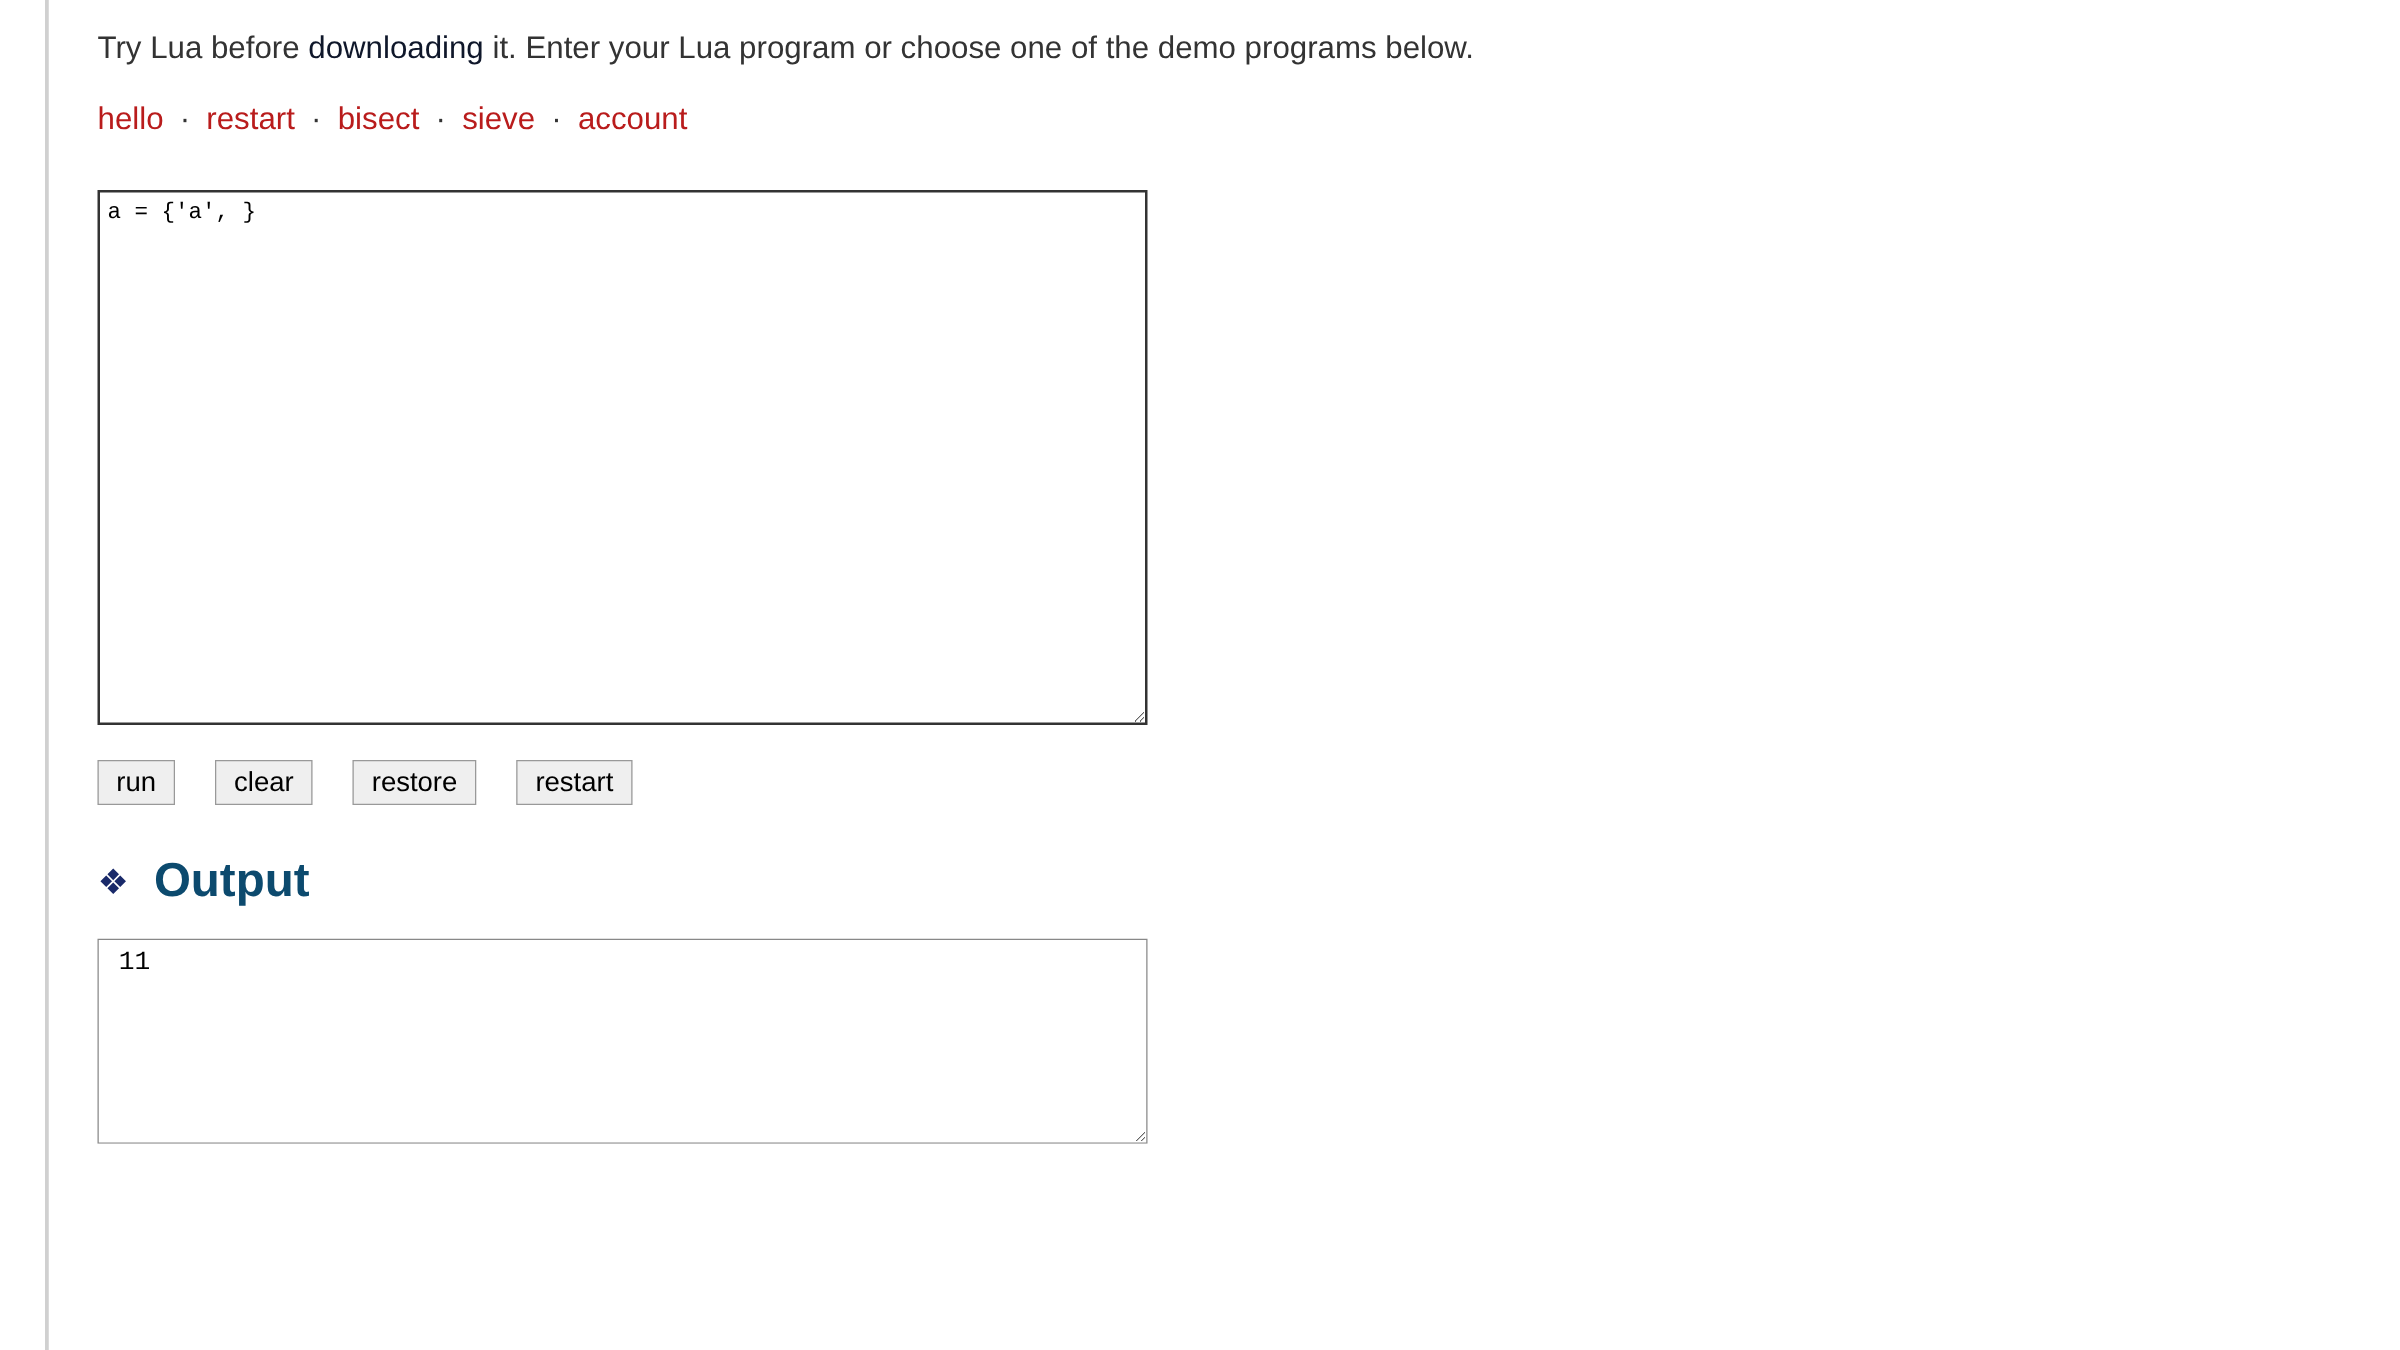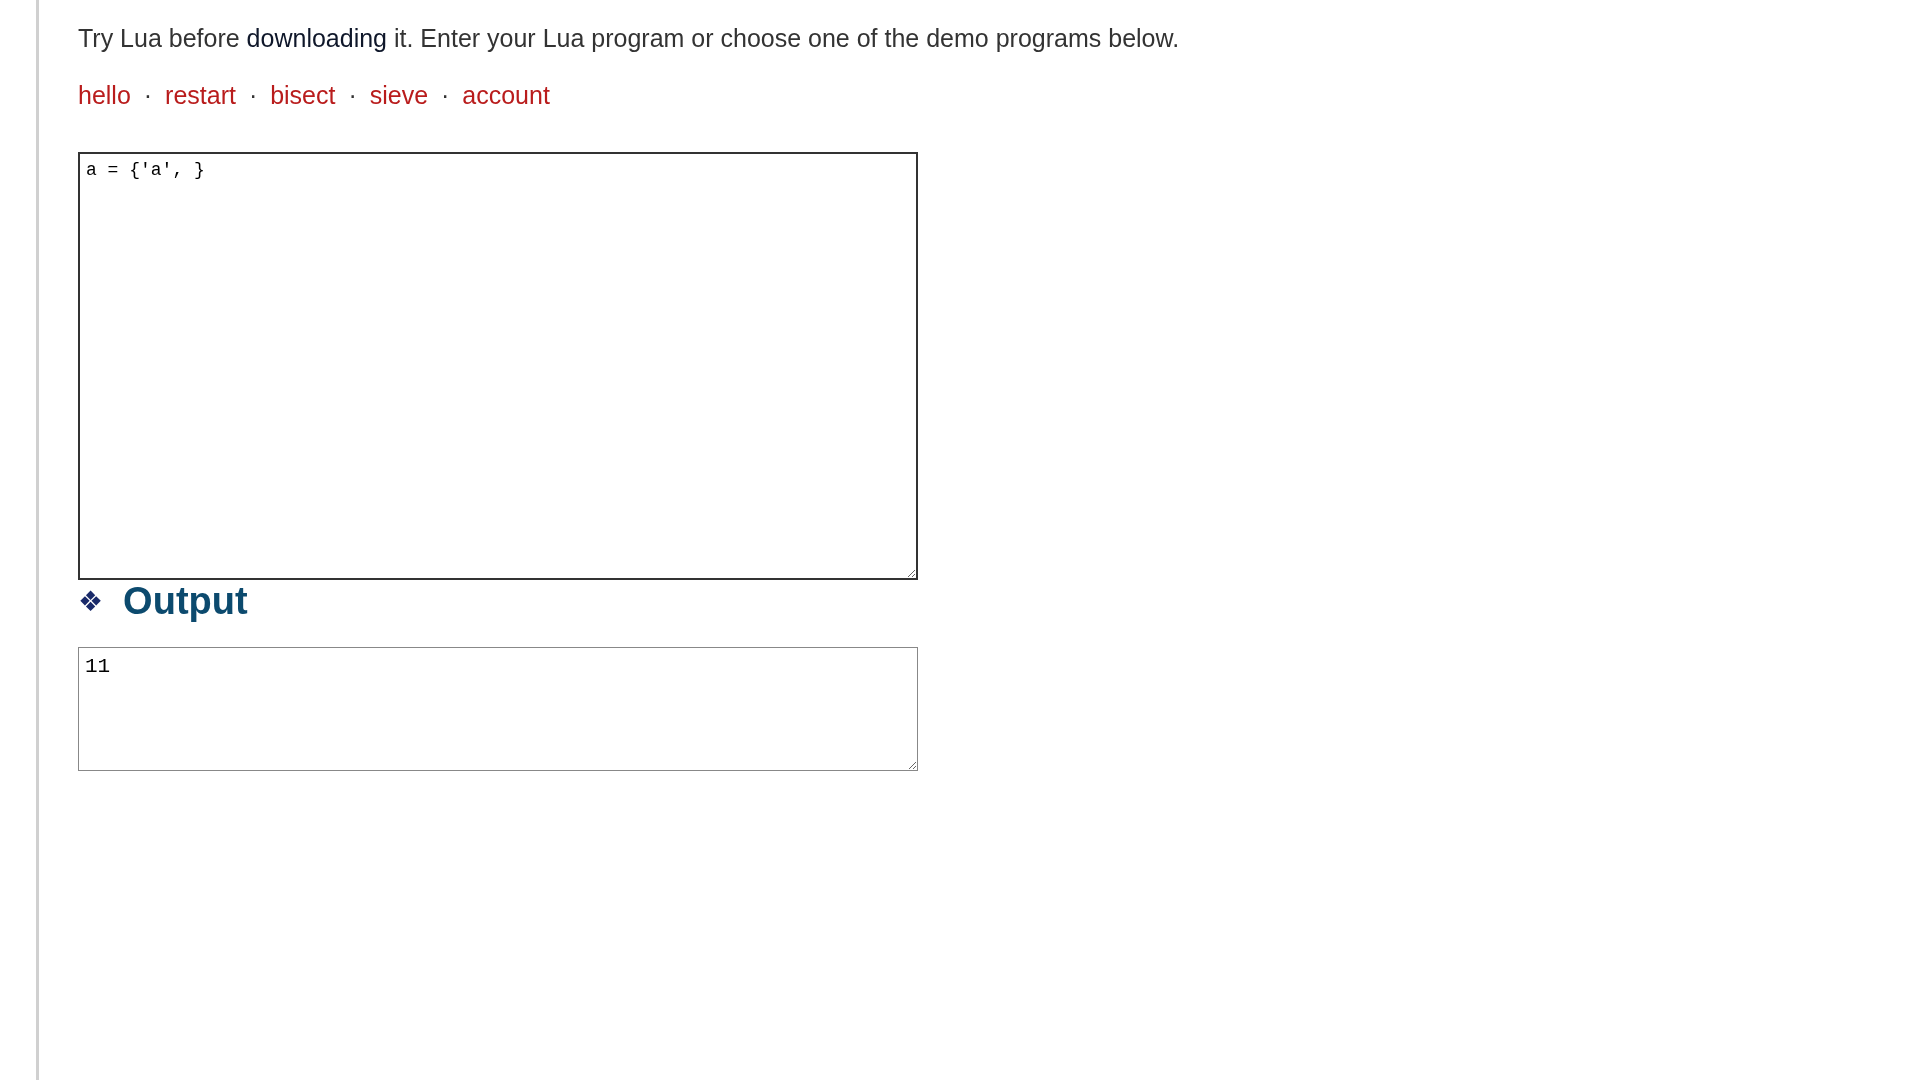--- a/index.html
+++ b/index.html
@@ -84,25 +84,25 @@
       font-size: 28px;
       margin-right: 20px;
     }
     .output-title {
       font-size: 38px;
       color: #0c4a6e;
       font-weight: 700;
     }
     .output-area {
       width: 840px;
-      height: 124px;
+      height: 164px;
       border: 1px solid #888;
       font-family: "Courier New", monospace;
       font-size: 21px;
-      padding: 4px 6px;
+      padding: 4px 16px;
       resize: both;
       outline: none;
       display: block;
       line-height: 1.4;
       white-space: pre;
     }
   </style>
 </head>
 <body>
 
@@ -121,20 +121,26 @@
     <span class="sep">·</span>
     <a>bisect</a>
     <span class="sep">·</span>
     <a>sieve</a>
     <span class="sep">·</span>
     <a>account</a>
   </p>
 
   <textarea class="code-area" style="">a = {'a', }</textarea>
 
+  <div class="buttons">
+    <button class="btn">run</button>
+    <button class="btn">clear</button>
+    <button class="btn">restore</button>
+    <button class="btn">restart</button>
+  </div>
 
   <div class="output-header">
     <span class="output-icon">❖</span>
     <h2 class="output-title">Output</h2>
   </div>
 
   <textarea class="output-area" readonly="" style="">11</textarea>
 
 </div>
 

